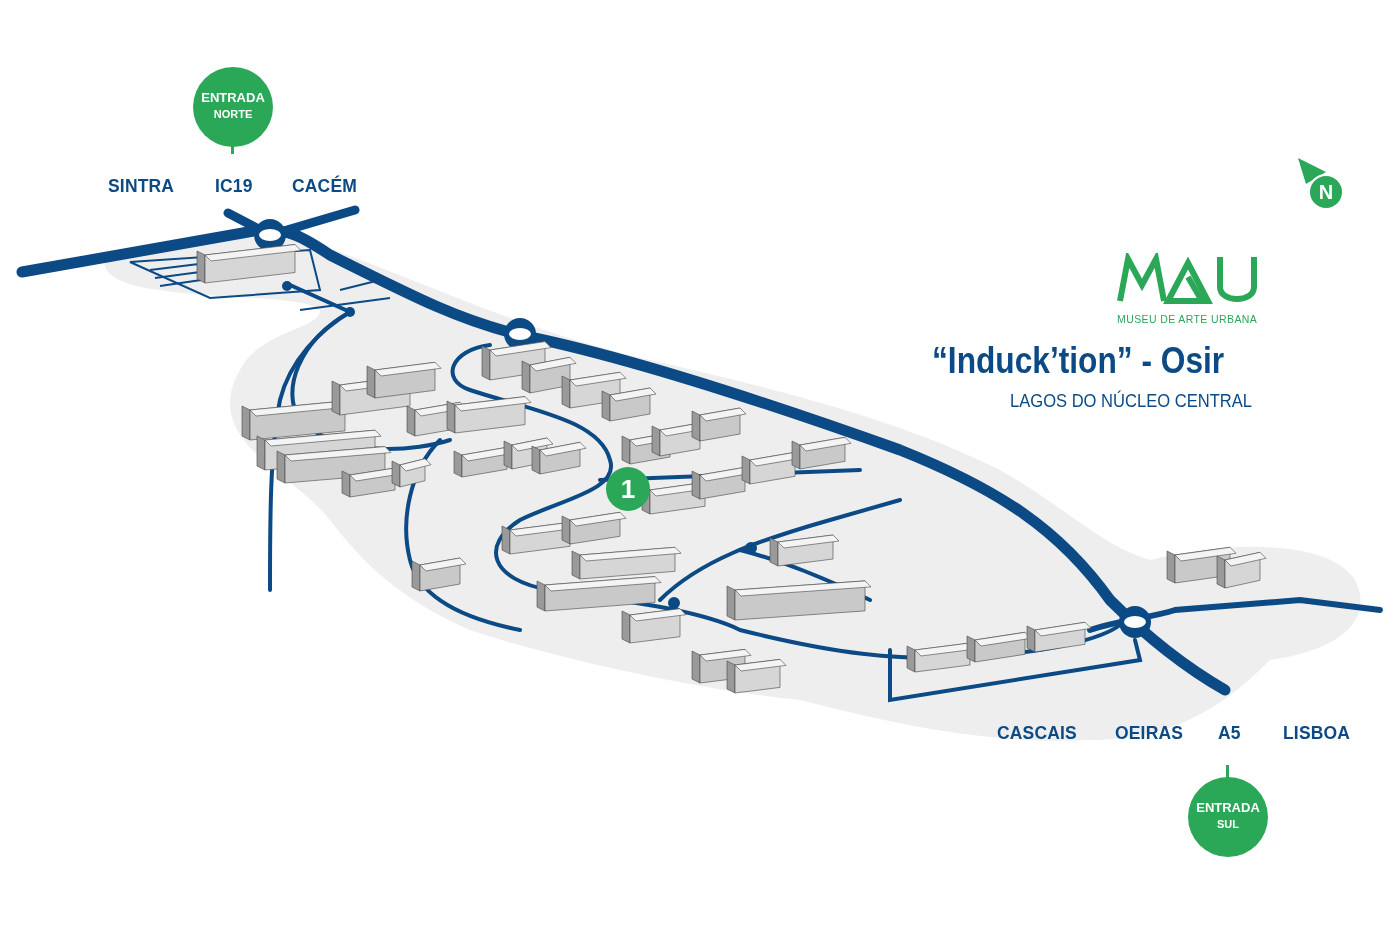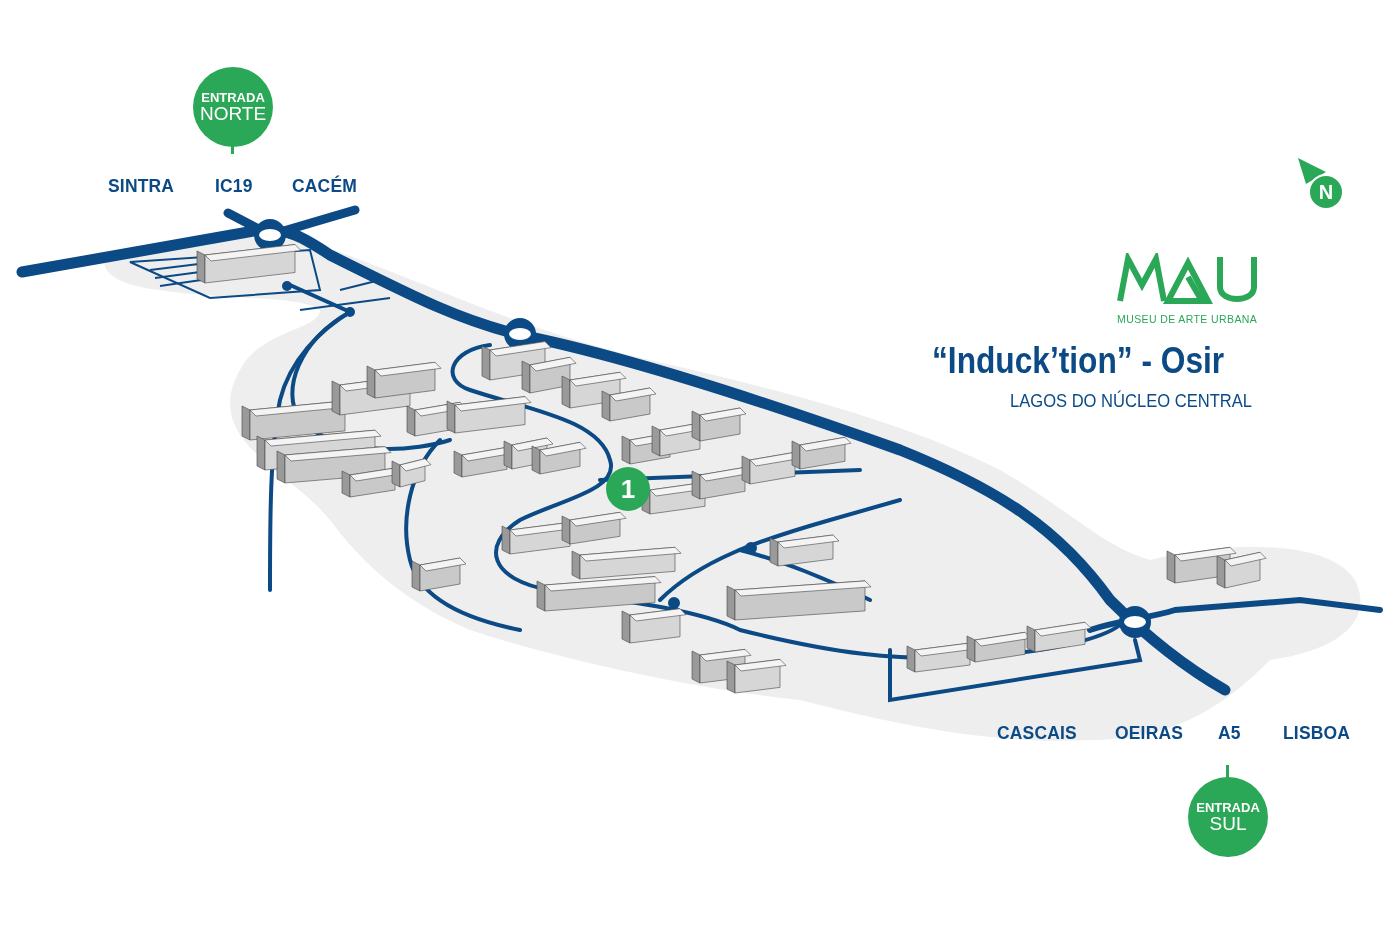--- a/index.html
+++ b/index.html
@@ -5,21 +5,21 @@
   html, body { margin: 0; padding: 0; background: #ffffff; }
   body { width: 1400px; height: 933px; position: relative; overflow: hidden;
          font-family: "Liberation Sans", sans-serif; }
   #map { position: absolute; left: 0; top: 0; }
   .place { position: absolute; font-weight: bold; color: #0c4a86; font-size: 19px;
            letter-spacing: 0.2px; font-family: "Liberation Sans", sans-serif; transform: scaleX(0.92); transform-origin: left top; }
   .entrance { position: absolute; width: 80px; height: 80px; border-radius: 50%;
               background: #2aa757; color: #fff; text-align: left; display: flex;
               flex-direction: column; justify-content: center; align-items: center; }
   .entrance .l1 { font-size: 13px; font-weight: bold; line-height: 14px; }
-  .entrance .l2 { font-size: 19px; font-weight: normal; line-height: 18px; }
+  .entrance .l2 { font-size: 11px; font-weight: bold; line-height: 18px; }
   .stem { position: absolute; width: 3px; height: 22px; background: #2aa757; }
   .logo-sub { position: absolute; left: 1117px; top: 313px; color: #2aa757; font-size: 10.5px;
               letter-spacing: 0.4px; font-family: "Liberation Sans", sans-serif; text-align: center; }
   .title { position: absolute; left: 932px; top: 340px; color: #0c4a86; font-size: 36px;
            font-weight: bold; letter-spacing: 0px; transform: scaleX(0.88); transform-origin: left top; white-space: nowrap; }
   .subtitle { position: absolute; left: 1010px; top: 391px; color: #0c4a86; font-size: 18px;
               white-space: nowrap; transform: scaleX(0.92); transform-origin: left top; }
   .marker { position: absolute; left: 606px; top: 467px; width: 44px; height: 44px; border-radius: 50%;
             background: #2aa757; color: #fff; font-weight: bold; font-size: 26px; display: flex;
             align-items: center; justify-content: center; }

